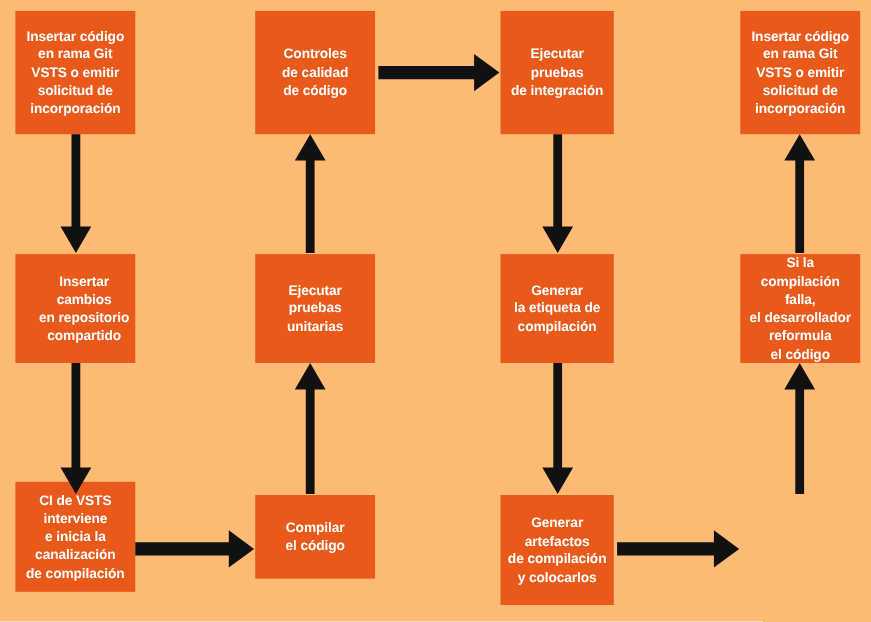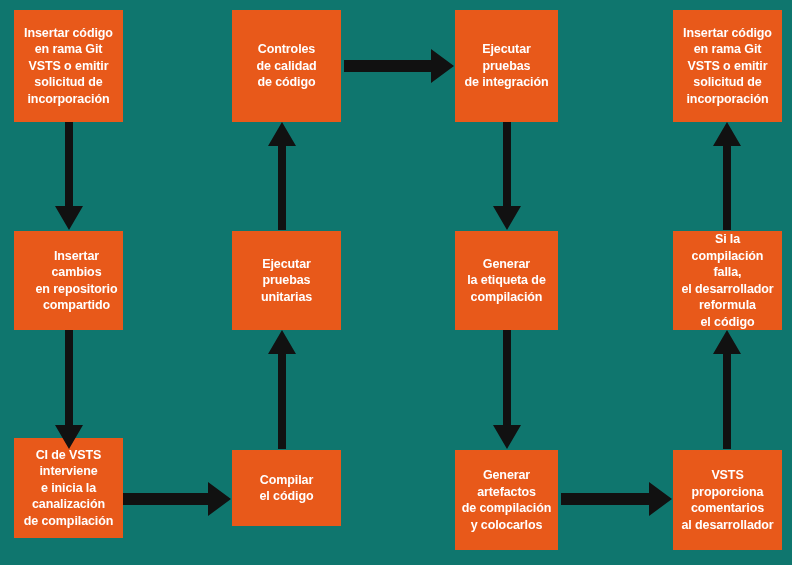--- a/index.html
+++ b/index.html
@@ -7,21 +7,21 @@
     padding: 0;
     background: #ffffff;
   }
   body {
     font-family: "Liberation Sans", sans-serif;
   }
   #canvas {
     position: relative;
     width: 792px;
     height: 565px;
-    background: #0f766e;
+    background: #fdba74;
     overflow: hidden;
   }
   .node {
     position: absolute;
     background: #e8591a;
     color: #ffffff;
     display: flex;
     align-items: center;
     justify-content: center;
     text-align: center;
@@ -93,24 +93,20 @@
 de compilación</div>
 
   <div class="node" style="left:232px; top:450px; width:109px; height:76px;">Compilar
 el código</div>
 
   <div class="node" style="left:455px; top:450px; width:103px; height:100px;">Generar
 artefactos
 de compilación
 y colocarlos</div>
 
-  <div class="node" style="left:673px; top:450px; width:109px; height:100px;">VSTS
-proporciona
-comentarios
-al desarrollador</div>
 
   <div class="arrow" style="left:54px; top:122px; width:30px; height:109px;">
     <svg width="30" height="109" viewBox="0 0 30 109">
       <polygon points="11,0 19,0 19,84 29,84 15,108 1,84 11,84" fill="#111111"></polygon>
     </svg>
   </div>
 
   <div class="arrow" style="left:54px; top:330px; width:30px; height:120px;">
     <svg width="30" height="120" viewBox="0 0 30 120">
       <polygon points="11,0 19,0 19,95 29,95 15,119 1,95 11,95" fill="#111111"></polygon>

